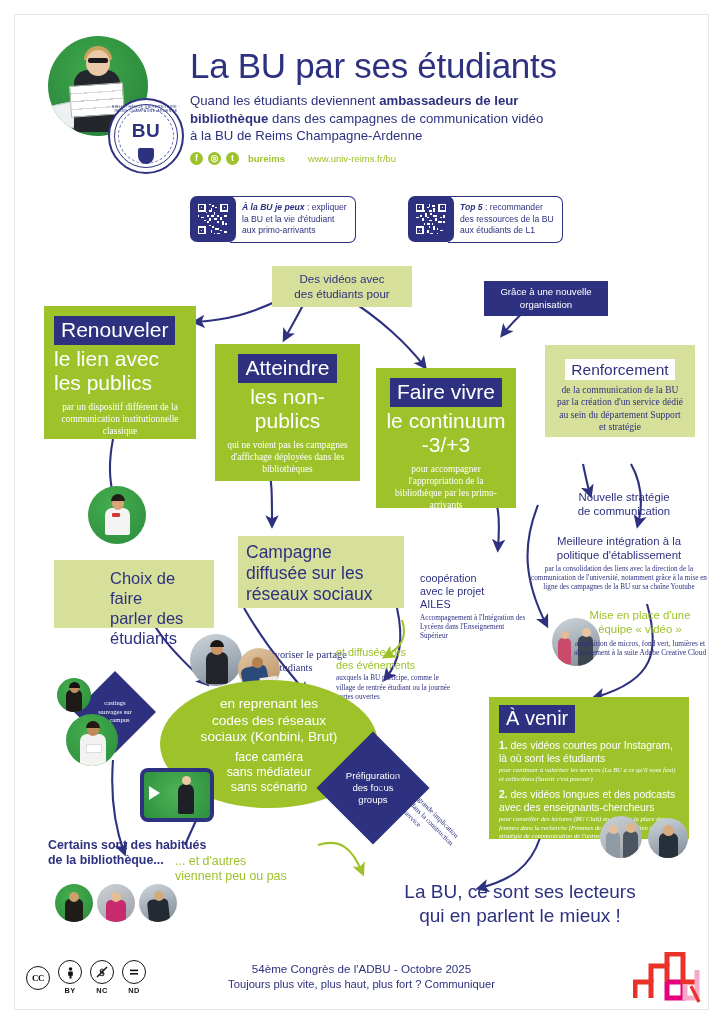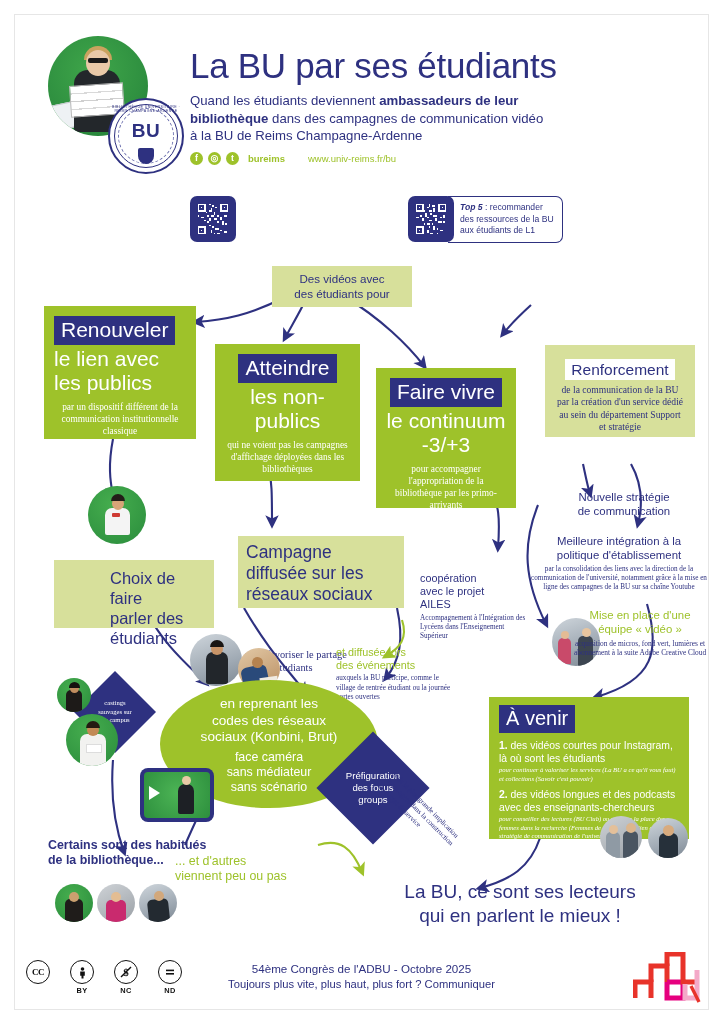--- a/index.html
+++ b/index.html
@@ -224,20 +224,27 @@
             <rect x="9" y="17" width="1" height="2"></rect>
             <rect x="15" y="17" width="1" height="1"></rect>
           <rect x="17" y="18" width="2" height="1"></rect>
             <rect x="11" y="19" width="1" height="1"></rect>
             <rect x="13" y="19" width="2" height="1"></rect>
           <rect x="7" y="12" width="1" height="1"></rect>
             <rect x="6" y="6" width="1" height="1"></rect>
         </g>
       </svg>
     </div>
+    <div class="qr-txt">
+      <div>
+        <b>À la BU je peux</b><span> : expliquer</span><br>
+        <span>la BU et la vie d'étudiant</span><br>
+        <span>aux primo-arrivants</span>
+      </div>
+    </div>
   </div>
 
   <div class="abs qr-wrap" style="left:408px;top:196px;">
     <div class="qr-sq">
       <svg class="qr-img" viewBox="0 0 21 21" shape-rendering="crispEdges">
         <rect width="21" height="21" fill="#2e3180"></rect>
         <g fill="#fff">
           <rect x="1" y="1" width="5" height="5"></rect>
             <rect x="15" y="1" width="5" height="5"></rect>
             <rect x="1" y="15" width="5" height="5"></rect>
@@ -292,20 +299,24 @@
     </div>
   </div>
 
   <div class="abs box bg-lgreen" style="left:272px;top:266px;width:140px;padding:6px 4px;text-align:center;">
     <div class="navy" style="font-size:11.6px;line-height:14.5px;">
       <span>Des vidéos avec</span><br>
       <span>des étudiants pour</span>
     </div>
   </div>
 
+  <div class="abs box navy-lbl" style="left:484px;top:281px;width:124px;">
+    <span>Grâce à une nouvelle</span><br>
+    <span>organisation</span>
+  </div>
 
   <div class="abs box bg-green" style="left:44px;top:306px;width:152px;height:133px;padding:10px 10px;">
     <div class="hdr-tag">Renouveler</div>
     <div class="big-white" style="margin-top:2px;">
       <span>le lien avec</span><br>
       <span>les publics</span>
     </div>
     <div class="sub-white" style="margin-top:6px;text-align:center;">par un dispositif différent de la communication institutionnelle classique</div>
   </div>
 
@@ -523,21 +534,21 @@
     <div style="position:absolute;left:15px;top:7px;width:10px;height:10px;border-radius:50%;background:#d2a87c;"></div>
   </div>
 
   <div class="abs" style="left:355px;top:880px;width:330px;text-align:center;">
     <div class="navy" style="font-size:19px;line-height:24px;">
       <span>La BU, ce sont ses lecteurs</span><br>
       <span>qui en parlent le mieux !</span>
     </div>
   </div>
 
-  <div class="abs" style="left:26px;top:960px;display:flex;align-items:flex-start;gap:20px;">
+  <div class="abs" style="left:26px;top:960px;display:flex;align-items:center;gap:8px;">
     <div>
       <div class="cc-ic">
         <span style="font-size:9px;letter-spacing:-.5px;">CC</span>
       </div>
     </div>
     <div>
       <div class="cc-ic">
         <svg width="13" height="13" viewBox="0 0 13 13">
             <circle cx="6.5" cy="3" r="1.8" fill="#111"></circle>
             <path d="M4.2 5.6h4.6v4.1H7.5V12.6h-2V9.7H4.2z" fill="#111"></path>

